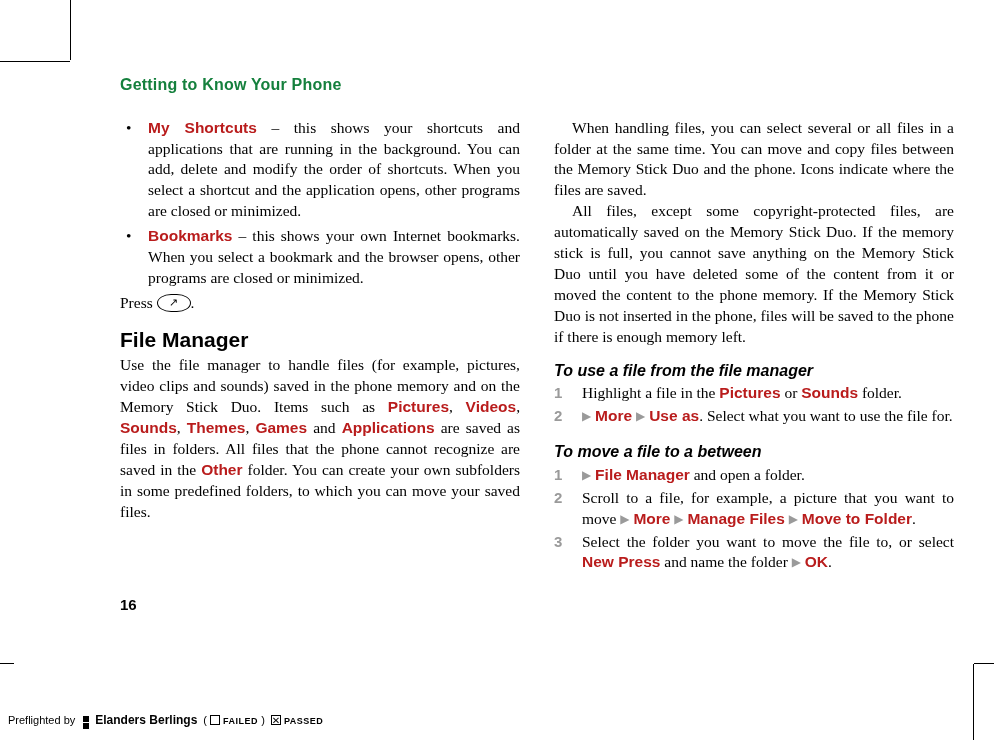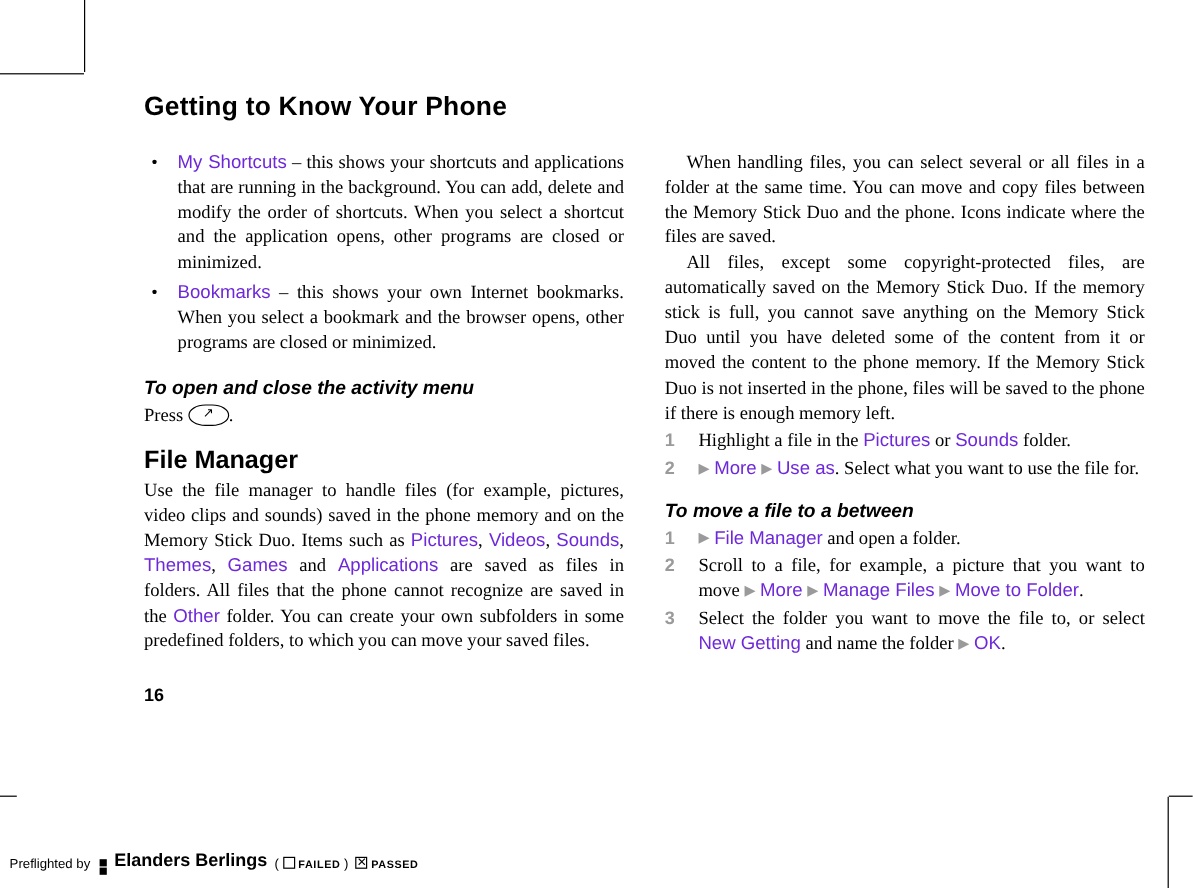--- a/index.html
+++ b/index.html
@@ -26,32 +26,32 @@
     width: 835px;
   }
   .columns {
     display: flex;
     gap: 34px;
   }
   .col { width: 400px; }
   .section-header {
     font-family: Arial, Helvetica, sans-serif;
     font-weight: bold;
-    color: #000000;
-    font-size: 22px;
+    color: #15803d;
+    font-size: 16px;
     margin-bottom: 22px;
     letter-spacing: 0.2px;
   }
   .bullet-item { display:flex; margin-bottom:4px; }
   .bullet-dot { width:28px; flex:0 0 28px; text-align:left; padding-left:6px; }
   .bullet-text { flex:1; text-align:justify; }
   .ui-label {
     font-family: Arial, Helvetica, sans-serif;
-    font-weight: normal;
-    color: #6d28d9;
+    font-weight: bold;
+    color: #b91c1c;
   }
   .sub-italic {
     font-family: Arial, Helvetica, sans-serif;
     font-weight: bold;
     font-style: italic;
     font-size: 16px;
     margin-top: 16px;
     margin-bottom: 2px;
   }
   .press-line { margin-bottom: 4px; }
@@ -106,21 +106,21 @@
   .preflight {
     position:absolute;
     left:8px;
     bottom:12px;
     font-family: Arial, Helvetica, sans-serif;
     font-size:11px;
     display:flex;
     align-items:flex-end;
     gap:6px;
   }
-  .preflight .brand { font-weight:bold; font-size:15px;margin-top:14px; }
+  .preflight .brand { font-weight:bold; font-size:12px;margin-top:14px; }
   .preflight .logo {
     display:inline-flex; flex-direction:column; gap:1px;
     margin-left:2px;
   }
   .preflight .logo span{ width:6px;height:6px;background:#000;display:block;}
   .preflight .logo { transform: translateY(1px);}
   .pf-label{ letter-spacing:0.5px; font-weight:bold; font-size:9px;}
   .pf-box { display:inline-block; width:10px;height:10px;border:1px solid #000; vertical-align:middle; position:relative; top:-1px;}
   .pf-box.checked::before{
     content:"✕"; position:absolute; left:0; top:-2px; font-size:10px;
@@ -149,35 +149,35 @@
         </div>
       </div>
 
       <div class="bullet-item">
         <div class="bullet-dot">•</div>
         <div class="bullet-text">
           <span class="ui-label">Bookmarks</span><span> – </span><span>this shows your own Internet bookmarks. When you select a bookmark and the browser opens, other programs are closed or minimized.</span>
         </div>
       </div>
 
-      <div class="sub-italic">To open and close the activity menu</div>
       <div class="press-line">
         <span>Press </span><span class="key-icon"></span><span>.</span>
       </div>
 
       <div class="h1">File Manager</div>
       <div class="body-p">
         <span>Use the file manager to handle files (for example, pictures, video clips and sounds) saved in the phone memory and on the Memory Stick Duo. Items such as </span><span class="ui-label">Pictures</span>, <span class="ui-label">Videos</span>, <span class="ui-label">Sounds</span>, <span class="ui-label">Themes</span>, <span class="ui-label">Games</span> and <span class="ui-label">Applications</span><span> are saved as files in folders. All files that the phone cannot recognize are saved in the </span><span class="ui-label">Other</span><span> folder. You can create your own subfolders in some predefined folders, to which you can move your saved files.</span>
       </div>
     </div>
 
     <div class="col">
       <div class="body-p indent" style="">When handling files, you can select several or all files in a folder at the same time. You can move and copy files between the Memory Stick Duo and the phone. Icons indicate where the files are saved.</div>
       <div class="body-p indent">All files, except some copyright-protected files, are automatically saved on the Memory Stick Duo. If the memory stick is full, you cannot save anything on the Memory Stick Duo until you have deleted some of the content from it or moved the content to the phone memory. If the Memory Stick Duo is not inserted in the phone, files will be saved to the phone if there is enough memory left.</div>
 
+      <div class="sub-italic" style="margin-top:12px">To use a file from the file manager</div>
       <div class="ol-row">
         <div class="ol-num">1</div>
         <div class="ol-body">
           <span>Highlight a file in the </span><span class="ui-label">Pictures</span><span> or </span><span class="ui-label">Sounds</span><span> folder.</span>
         </div>
       </div>
       <div class="ol-row">
         <div class="ol-num">2</div>
         <div class="ol-body">
           <span class="chev">▶</span> <span class="ui-label">More</span> <span class="chev">▶</span> <span class="ui-label">Use as</span><span>. Select what you want to use the file for.</span>
@@ -193,21 +193,21 @@
       </div>
       <div class="ol-row">
         <div class="ol-num">2</div>
         <div class="ol-body">
           <span>Scroll to a file, for example, a picture that you want to move </span><span class="chev">▶</span> <span class="ui-label">More</span> <span class="chev">▶</span> <span class="ui-label">Manage Files</span> <span class="chev">▶</span> <span class="ui-label">Move to Folder</span>.
         </div>
       </div>
       <div class="ol-row">
         <div class="ol-num">3</div>
         <div class="ol-body">
-          <span>Select the folder you want to move the file to, or select </span><span class="ui-label">New Getting</span><span> and name the folder </span><span class="chev">▶</span> <span class="ui-label">OK</span>.
+          <span>Select the folder you want to move the file to, or select </span><span class="ui-label">New Press</span><span> and name the folder </span><span class="chev">▶</span> <span class="ui-label">OK</span>.
         </div>
       </div>
     </div>
   </div>
 
   <div class="page-num">16</div>
 </div>
 
 <div class="preflight">
   <span>Preflighted by</span>

